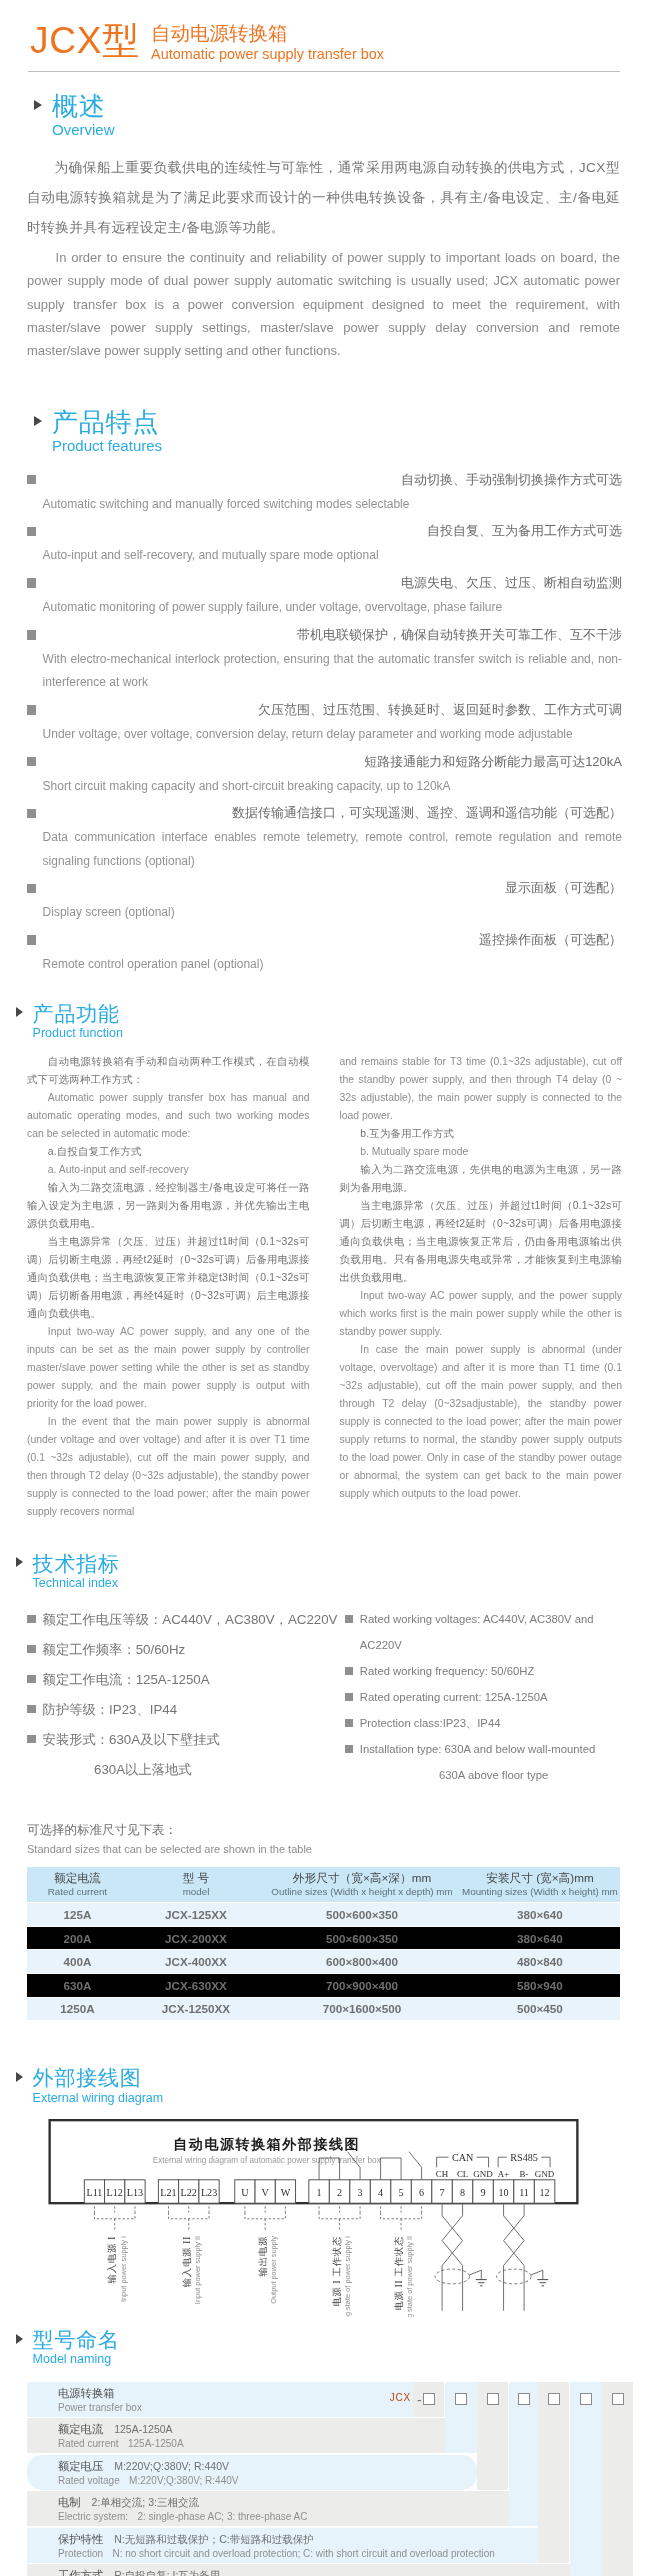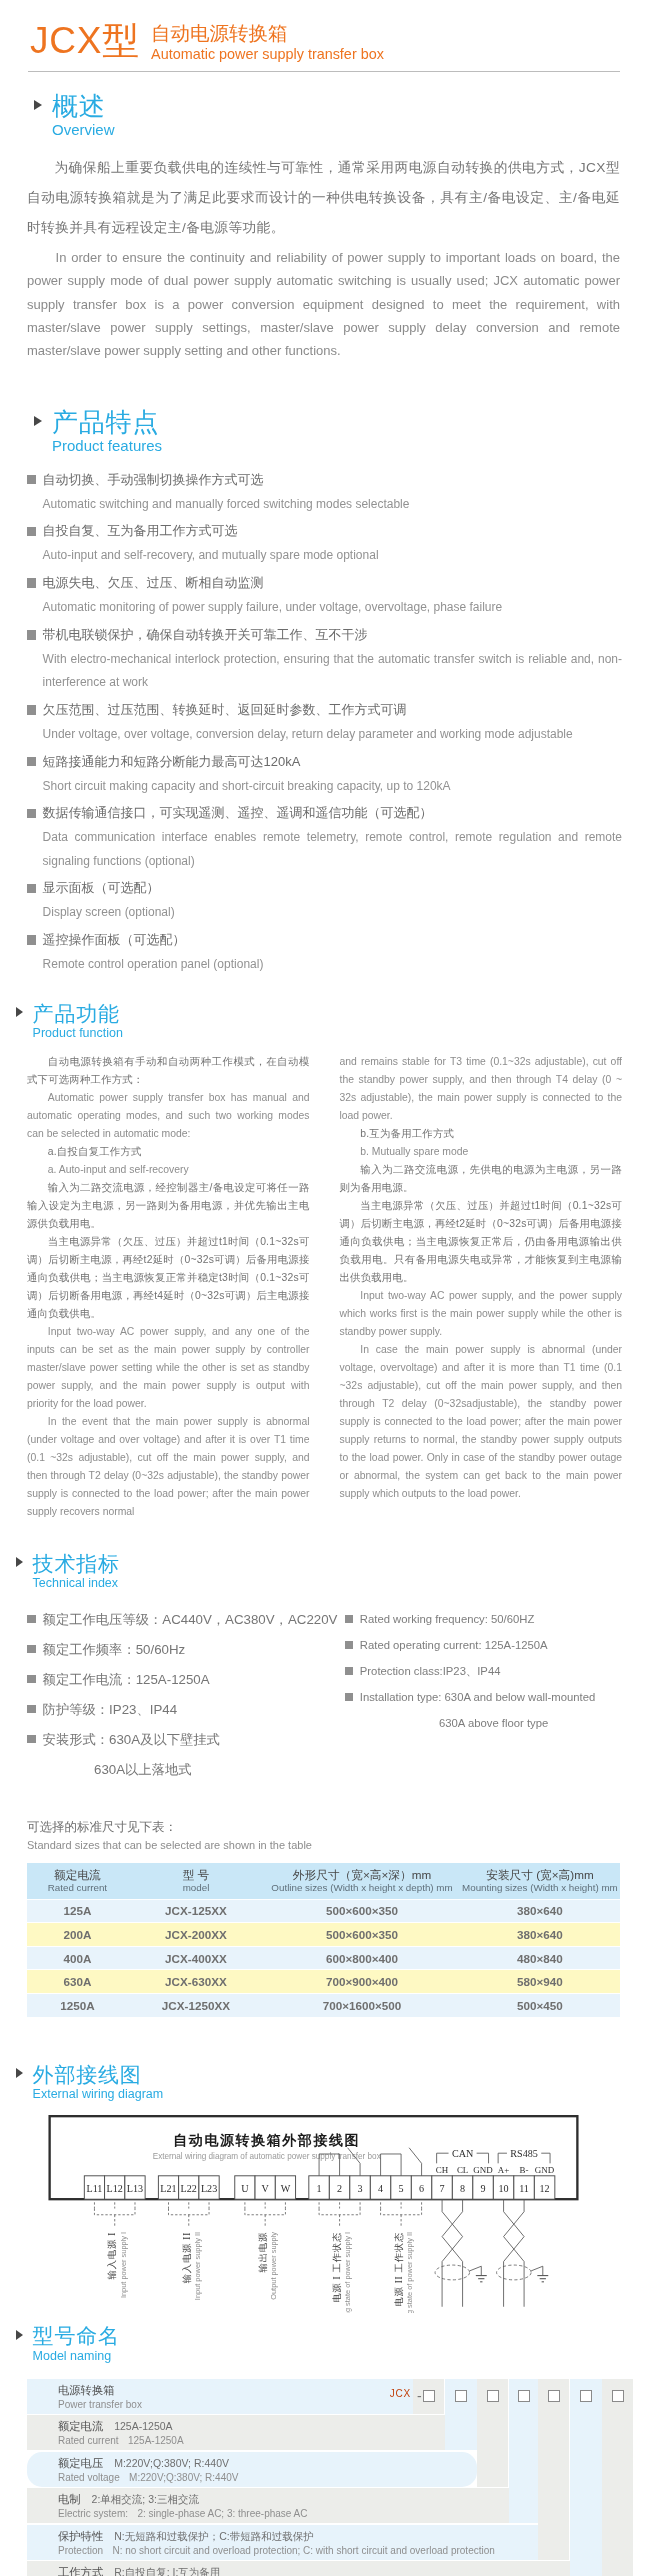--- a/index.html
+++ b/index.html
@@ -27,21 +27,21 @@
 
   
   .para-cn{margin:12.5px 0 0 27px;width:593px;font-size:13.7px;line-height:30px;color:#757575;
            text-align:justify;text-indent:2em;letter-spacing:0.4px;}
   .para-en{margin:3.1px 0 0 27px;width:593px;font-size:13px;line-height:23.4px;color:#8b8b8b;
            text-align:justify;text-indent:2.2em;}
 
   
   .feature-list{margin:11px 0 0 27px;width:595px;list-style:none;padding:0;}
   .feature-list li{margin-bottom:2.3px;}
-  .feat-cn{font-size:13px;color:#6b6b6b;line-height:26px;display:flex;align-items:center;}
+  .feat-cn{font-size:13px;color:#6b6b6b;line-height:26px;display:flex;align-items:center;justify-content:space-between;}
   .feat-cn .sq{flex:0 0 auto;width:9.4px;height:9.4px;background:#8f8f8f;margin-right:6.2px;}
   .feat-en{font-size:12px;color:#929292;line-height:23.4px;padding-left:15.6px;text-align:justify;}
 
   
   .fn-cols{display:flex;margin:11px 0 0 27px;width:595px;gap:30px;}
   .fn-col{width:283px;}
   .fn-p{margin:0;font-size:10.4px;line-height:18px;color:#7a7a7a;text-align:justify;}
   .fn-p.cn{color:#737373;letter-spacing:0.2px;}
   .fn-p.en{color:#8d8d8d;}
   .fn-p.ind{text-indent:2em;}
@@ -61,21 +61,21 @@
 
   
   .note-cn{margin:33px 0 0 27px;font-size:12.5px;color:#6e6e6e;line-height:19px;}
   .note-en{margin:1.6px 0 0 27px;font-size:11px;color:#8d8d8d;line-height:15.6px;}
   table.size-table{border-collapse:collapse;margin:9.4px 0 0 27px;width:593px;table-layout:fixed;}
   .size-table th{background:#c9e7f7;font-weight:400;padding:3.1px 1.6px 3.9px;}
   .size-table th .h-cn{font-size:11.7px;color:#474747;line-height:15.6px;}
   .size-table th .h-en{font-size:9.8px;color:#60707b;line-height:12.5px;}
   .size-table td{font-size:11.7px;color:#6f6f6f;text-align:center;height:22.6px;padding:0;font-weight:bold;}
   .size-table tr.odd td{background:#e8f3fb;}
-  .size-table tr.even td{background:#fef9c3;}
+  .size-table tr.even td{background:#000000;}
   .size-table td,.size-table th{border-bottom:1.6px solid #fff;}
   .col1{width:17%}.col2{width:23%}.col3{width:33%}.col4{width:27%}
 
   
   .wiring-svg{display:block;margin:12.5px 0 0 48px;}
   .wd-title-cn{font-family:"Liberation Serif",serif;font-size:18px;font-weight:600;fill:#1c1c1c;letter-spacing:2px;}
   .wd-title-en{font-family:"Liberation Sans",sans-serif;font-size:10.5px;fill:#9a9a9a;}
   .wd-term{font-family:"Liberation Serif",serif;font-size:13px;fill:#2d2d2d;}
   .wd-pin{font-family:"Liberation Serif",serif;font-size:11.5px;fill:#2d2d2d;}
   .wd-bus{font-family:"Liberation Serif",serif;font-size:13px;fill:#2d2d2d;}
@@ -255,20 +255,24 @@
         <span class="sq"></span>
         <span>防护等级：IP23、IP44</span>
       </div>
       <div class="tech-item">
         <span class="sq"></span>
         <span>安装形式：630A及以下壁挂式</span>
       </div>
       <div class="tech-sub">630A以上落地式</div>
     </div>
   <div class="tech-right" id="tech-right">
+      <div class="tech-item">
+        <span class="sq"></span>
+        <span>Rated working voltages: AC440V, AC380V and AC220V</span>
+      </div>
       <div class="tech-item">
         <span class="sq"></span>
         <span>Rated working frequency: 50/60HZ</span>
       </div>
       <div class="tech-item">
         <span class="sq"></span>
         <span>Rated operating current: 125A-1250A</span>
       </div>
       <div class="tech-item">
         <span class="sq"></span>

